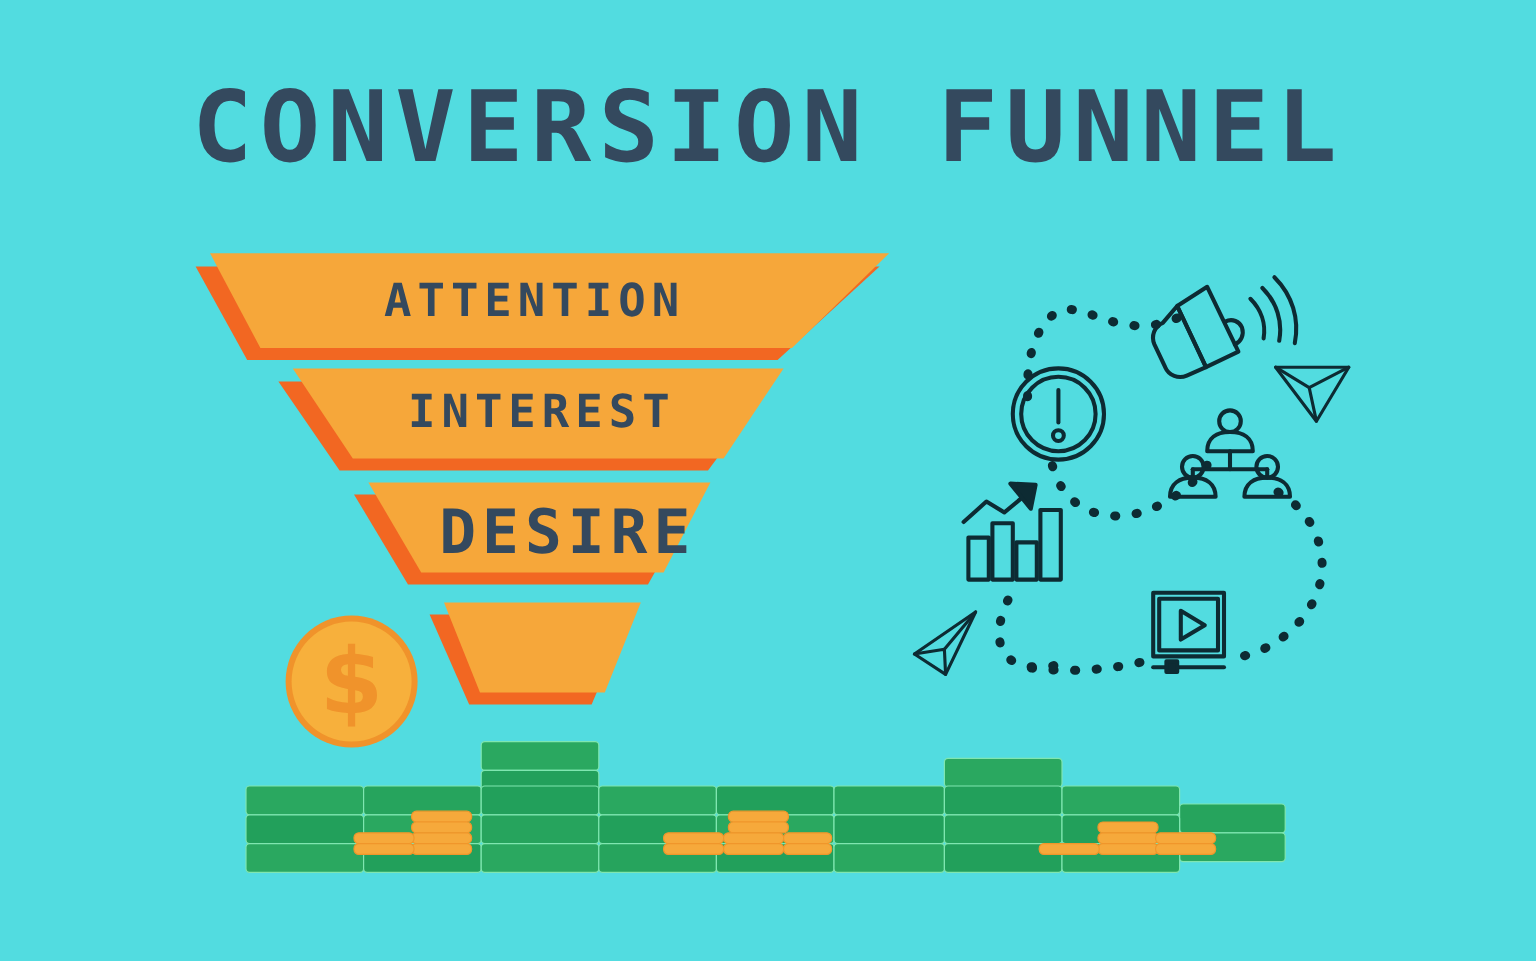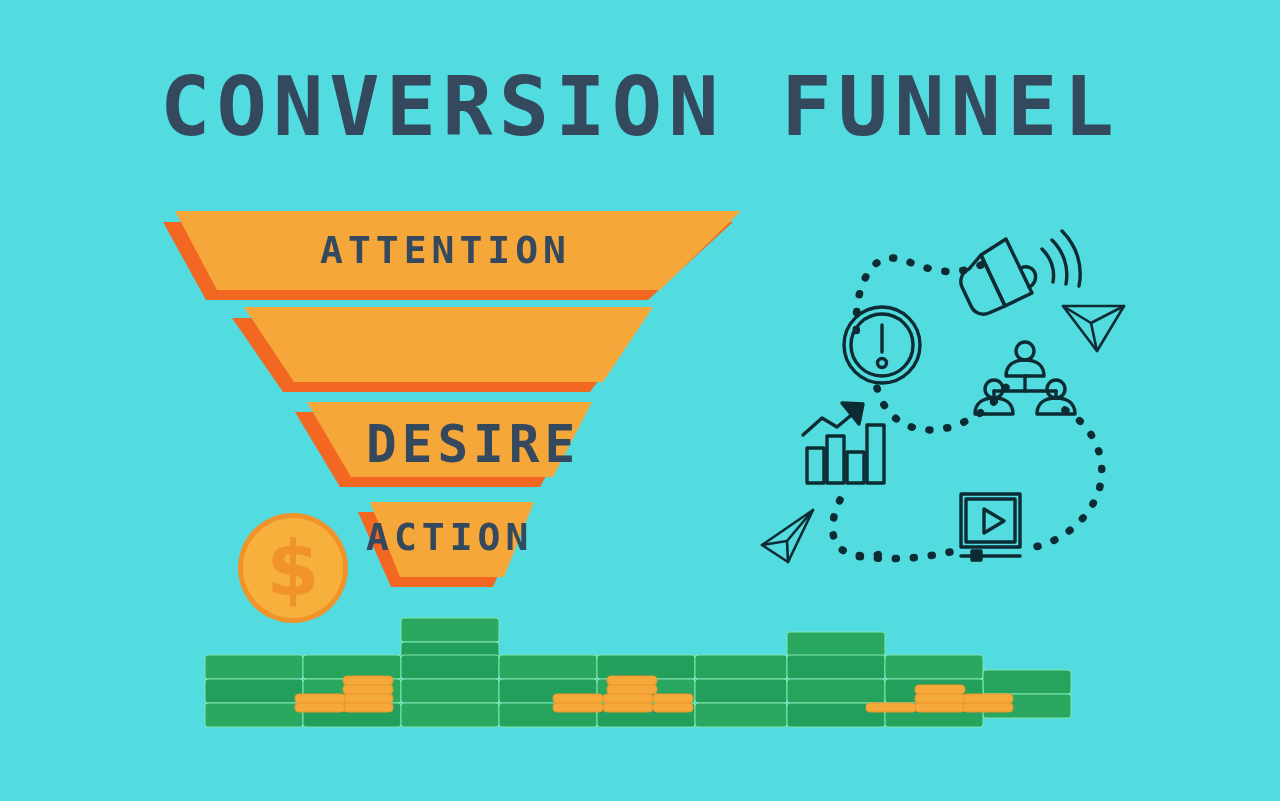--- a/index.html
+++ b/index.html
@@ -76,22 +76,22 @@
       <polygon points="307,402 592,402 553,477 351,477" fill="#f6a73a"></polygon>
     </g>
 
     <g>
       <polygon points="358,512 525,512 493,587 391,587" fill="#f26722"></polygon>
       <polygon points="370,502 534,502 504,577 400,577" fill="#f6a73a"></polygon>
     </g>
   </svg>
 
   <div class="stage-label label-attention">ATTENTION</div>
+  <div class="stage-label label-interest">INTEREST</div>
   <div class="stage-label label-desire">DESIRE</div>
-  <div class="stage-label label-action">ACTION</div>
 
   <svg id="money-group" width="1280" height="801" viewBox="0 0 1280 801">
 
     <g>
 
       <rect x="401" y="618" width="98" height="24" rx="3" fill="#2aa860" stroke="#7fe6b0" stroke-width="1"></rect>
       <rect x="401" y="642" width="98" height="24" rx="3" fill="#22a05b" stroke="#7fe6b0" stroke-width="1"></rect>
       <rect x="787" y="632" width="98" height="24" rx="3" fill="#2aa860" stroke="#7fe6b0" stroke-width="1"></rect>
 
       <rect x="205" y="655" width="98" height="24" rx="3" fill="#2aa860" stroke="#7fe6b0" stroke-width="1"></rect>

